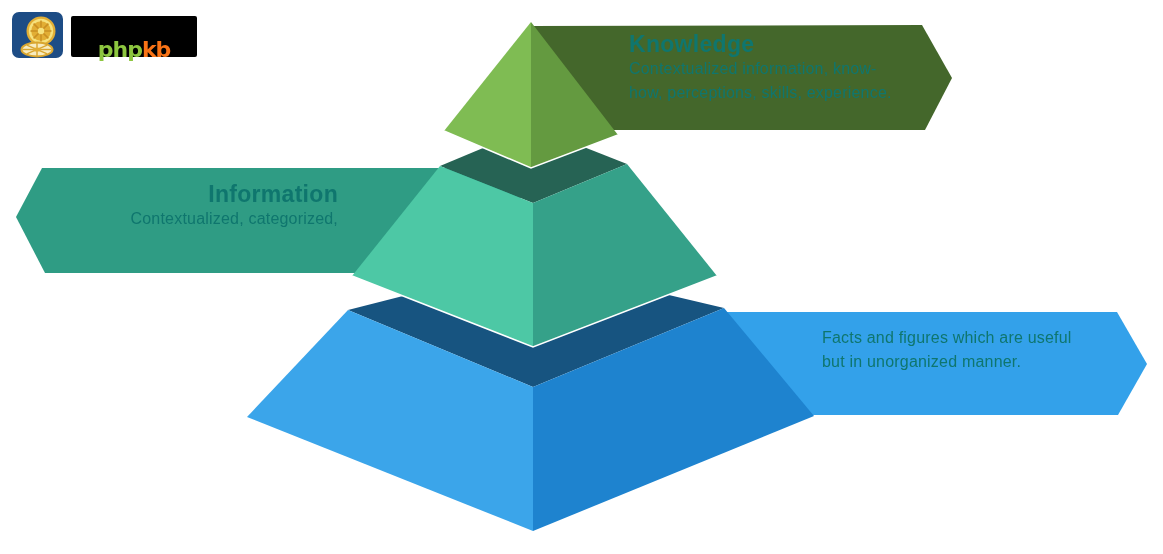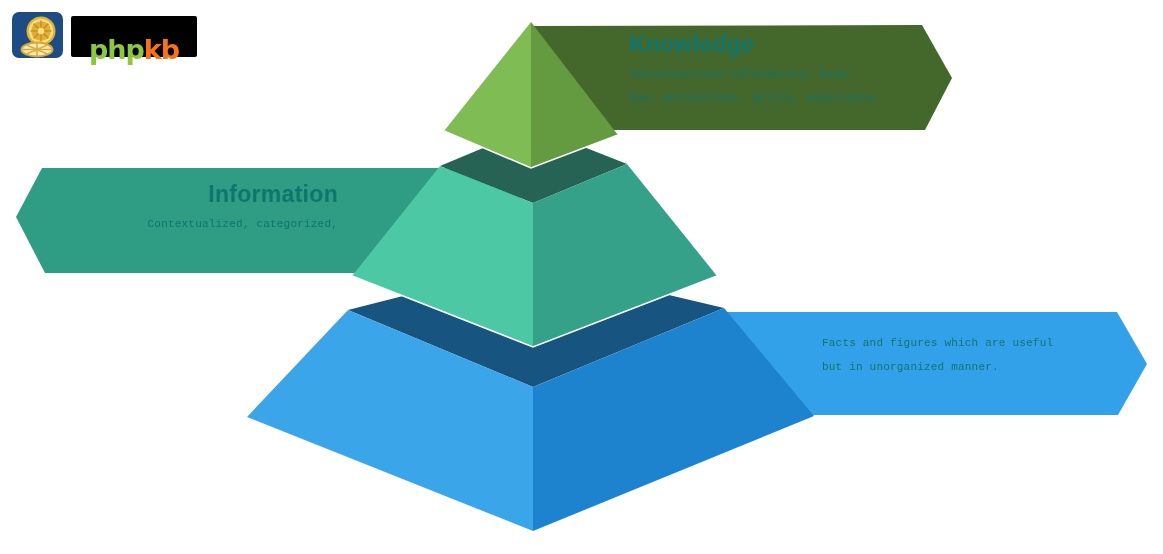--- a/index.html
+++ b/index.html
@@ -6,38 +6,38 @@
   .canvas{
     position:relative;
     width:1163px;height:554px;
     overflow:hidden;
     background:#ffffff;
     font-family:"Liberation Sans", sans-serif;
   }
   .pyramid-svg{position:absolute;left:0;top:0;}
   .banner-text{position:absolute;color:#0f766e;}
   .banner-title{font-size:23px;font-weight:700;line-height:26px;letter-spacing:.3px;}
-  .banner-desc{font-size:11px;line-height:24px;margin-top:5px;letter-spacing:.2px;font-family:Liberation Mono, monospace;}
+  .banner-desc{font-size:16px;line-height:24px;letter-spacing:.2px;}
   .banner-desc span{display:block;}
   .tb-knowledge{left:629px;top:31px;width:330px;text-align:left;}
   .tb-information{left:18px;top:181px;width:320px;text-align:right;}
   .tb-data{left:822px;top:326px;width:310px;text-align:left;}
 
   .logo{position:absolute;left:12px;top:12px;display:flex;align-items:flex-start;}
   .logo-icon{display:block;}
   .logo-text-box{
     position:absolute;left:59px;top:4px;
     width:126px;height:41px;
     background:#000;
     display:flex;align-items:center;justify-content:center;
     border-radius:2px;
   }
   .logo-word{
     font-family:"DejaVu Sans", sans-serif;
-    font-weight:700;font-size:27px;line-height:33px;letter-spacing:-1px;margin-top:26px;
+    font-weight:700;font-size:22px;line-height:33px;letter-spacing:-1px;margin-top:26px;
   }
 </style>
 </head>
 <body>
 
 <div class="canvas">
 
   <svg class="pyramid-svg" width="1163" height="554" viewBox="0 0 1163 554">
 
     <polygon points="531,26 922,25 952,78 925,130 612,130" fill="#44672B"></polygon>

